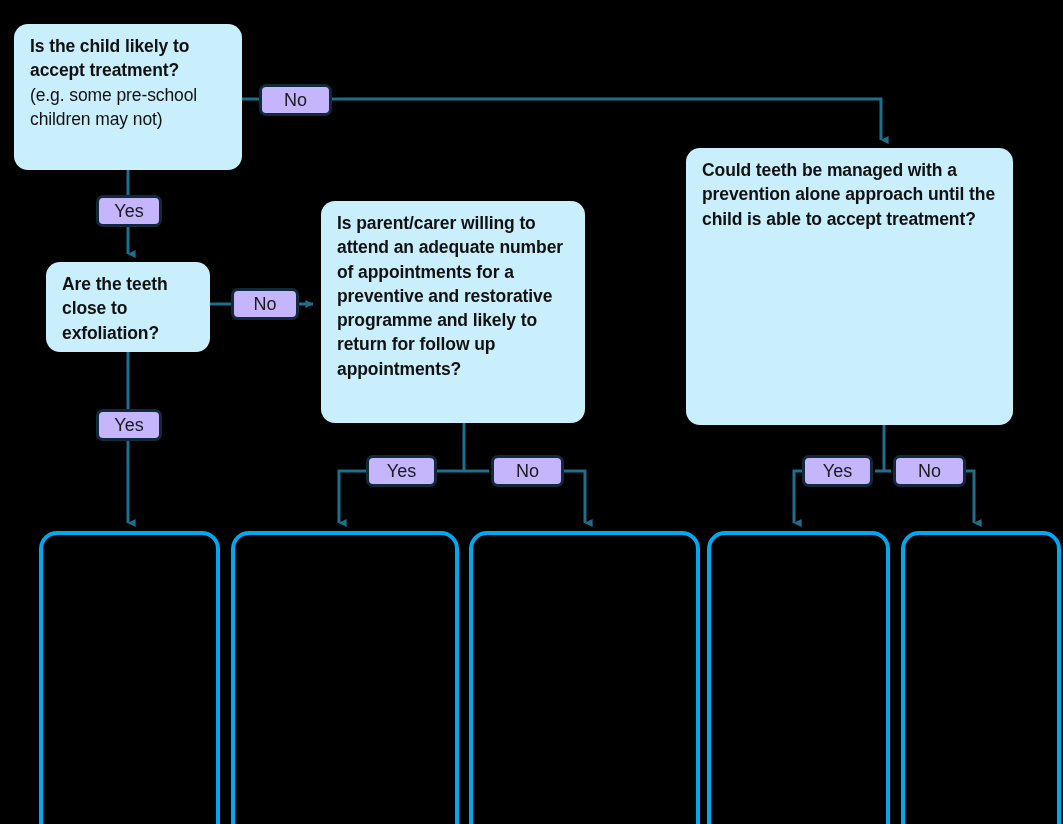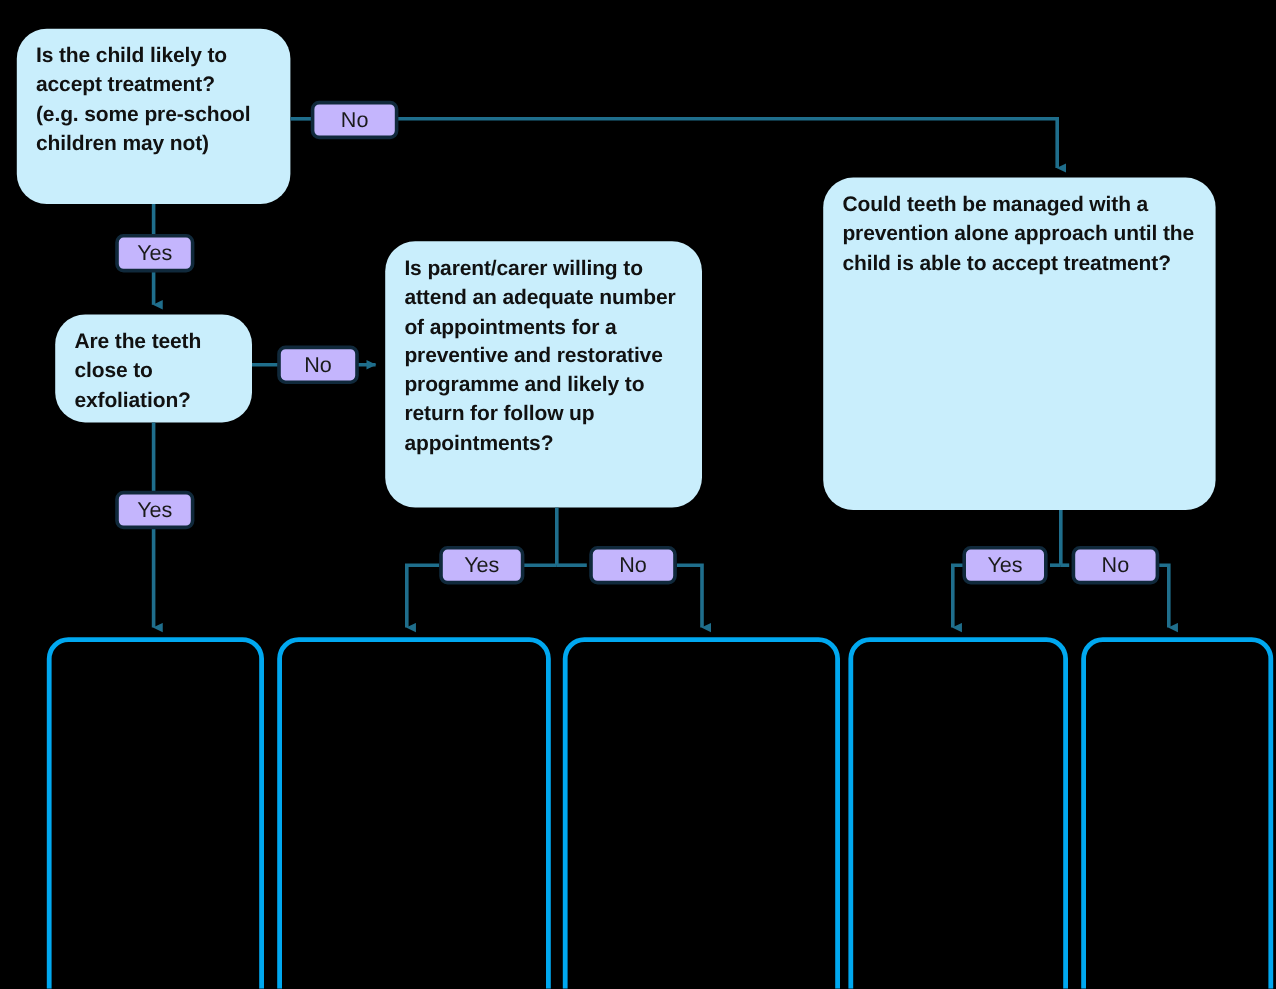--- a/index.html
+++ b/index.html
@@ -12,34 +12,34 @@
     width: 1063px;
     height: 824px;
     background: #000000;
     overflow: hidden;
     font-family: "Liberation Sans", sans-serif;
   }
   
   .qbox {
     position: absolute;
     background: #c9eefc;
-    border-radius: 25px;
+    border-radius: 14px;
     box-sizing: border-box;
     padding: 10px 14px 10px 16px;
     color: #111111;
     font-size: 17.5px;
     line-height: 24.3px;
     letter-spacing: -0.1px;
   }
   .qbox .hdr {
     font-weight: bold;
     display: block;
   }
   .qbox .sub {
-    font-weight: bold;
+    font-weight: normal;
     display: block;
   }
 
   #q1 { left: 14px;  top: 24px;  width: 228px; height: 146px; }
   #q2 { left: 46px;  top: 262px; width: 164px; height: 90px; padding-left: 16px;  }
   #q3 { left: 321px; top: 201px; width: 264px; height: 222px; }
   #q4 { left: 686px; top: 148px; width: 327px; height: 277px; }
 
   
   .pill {

